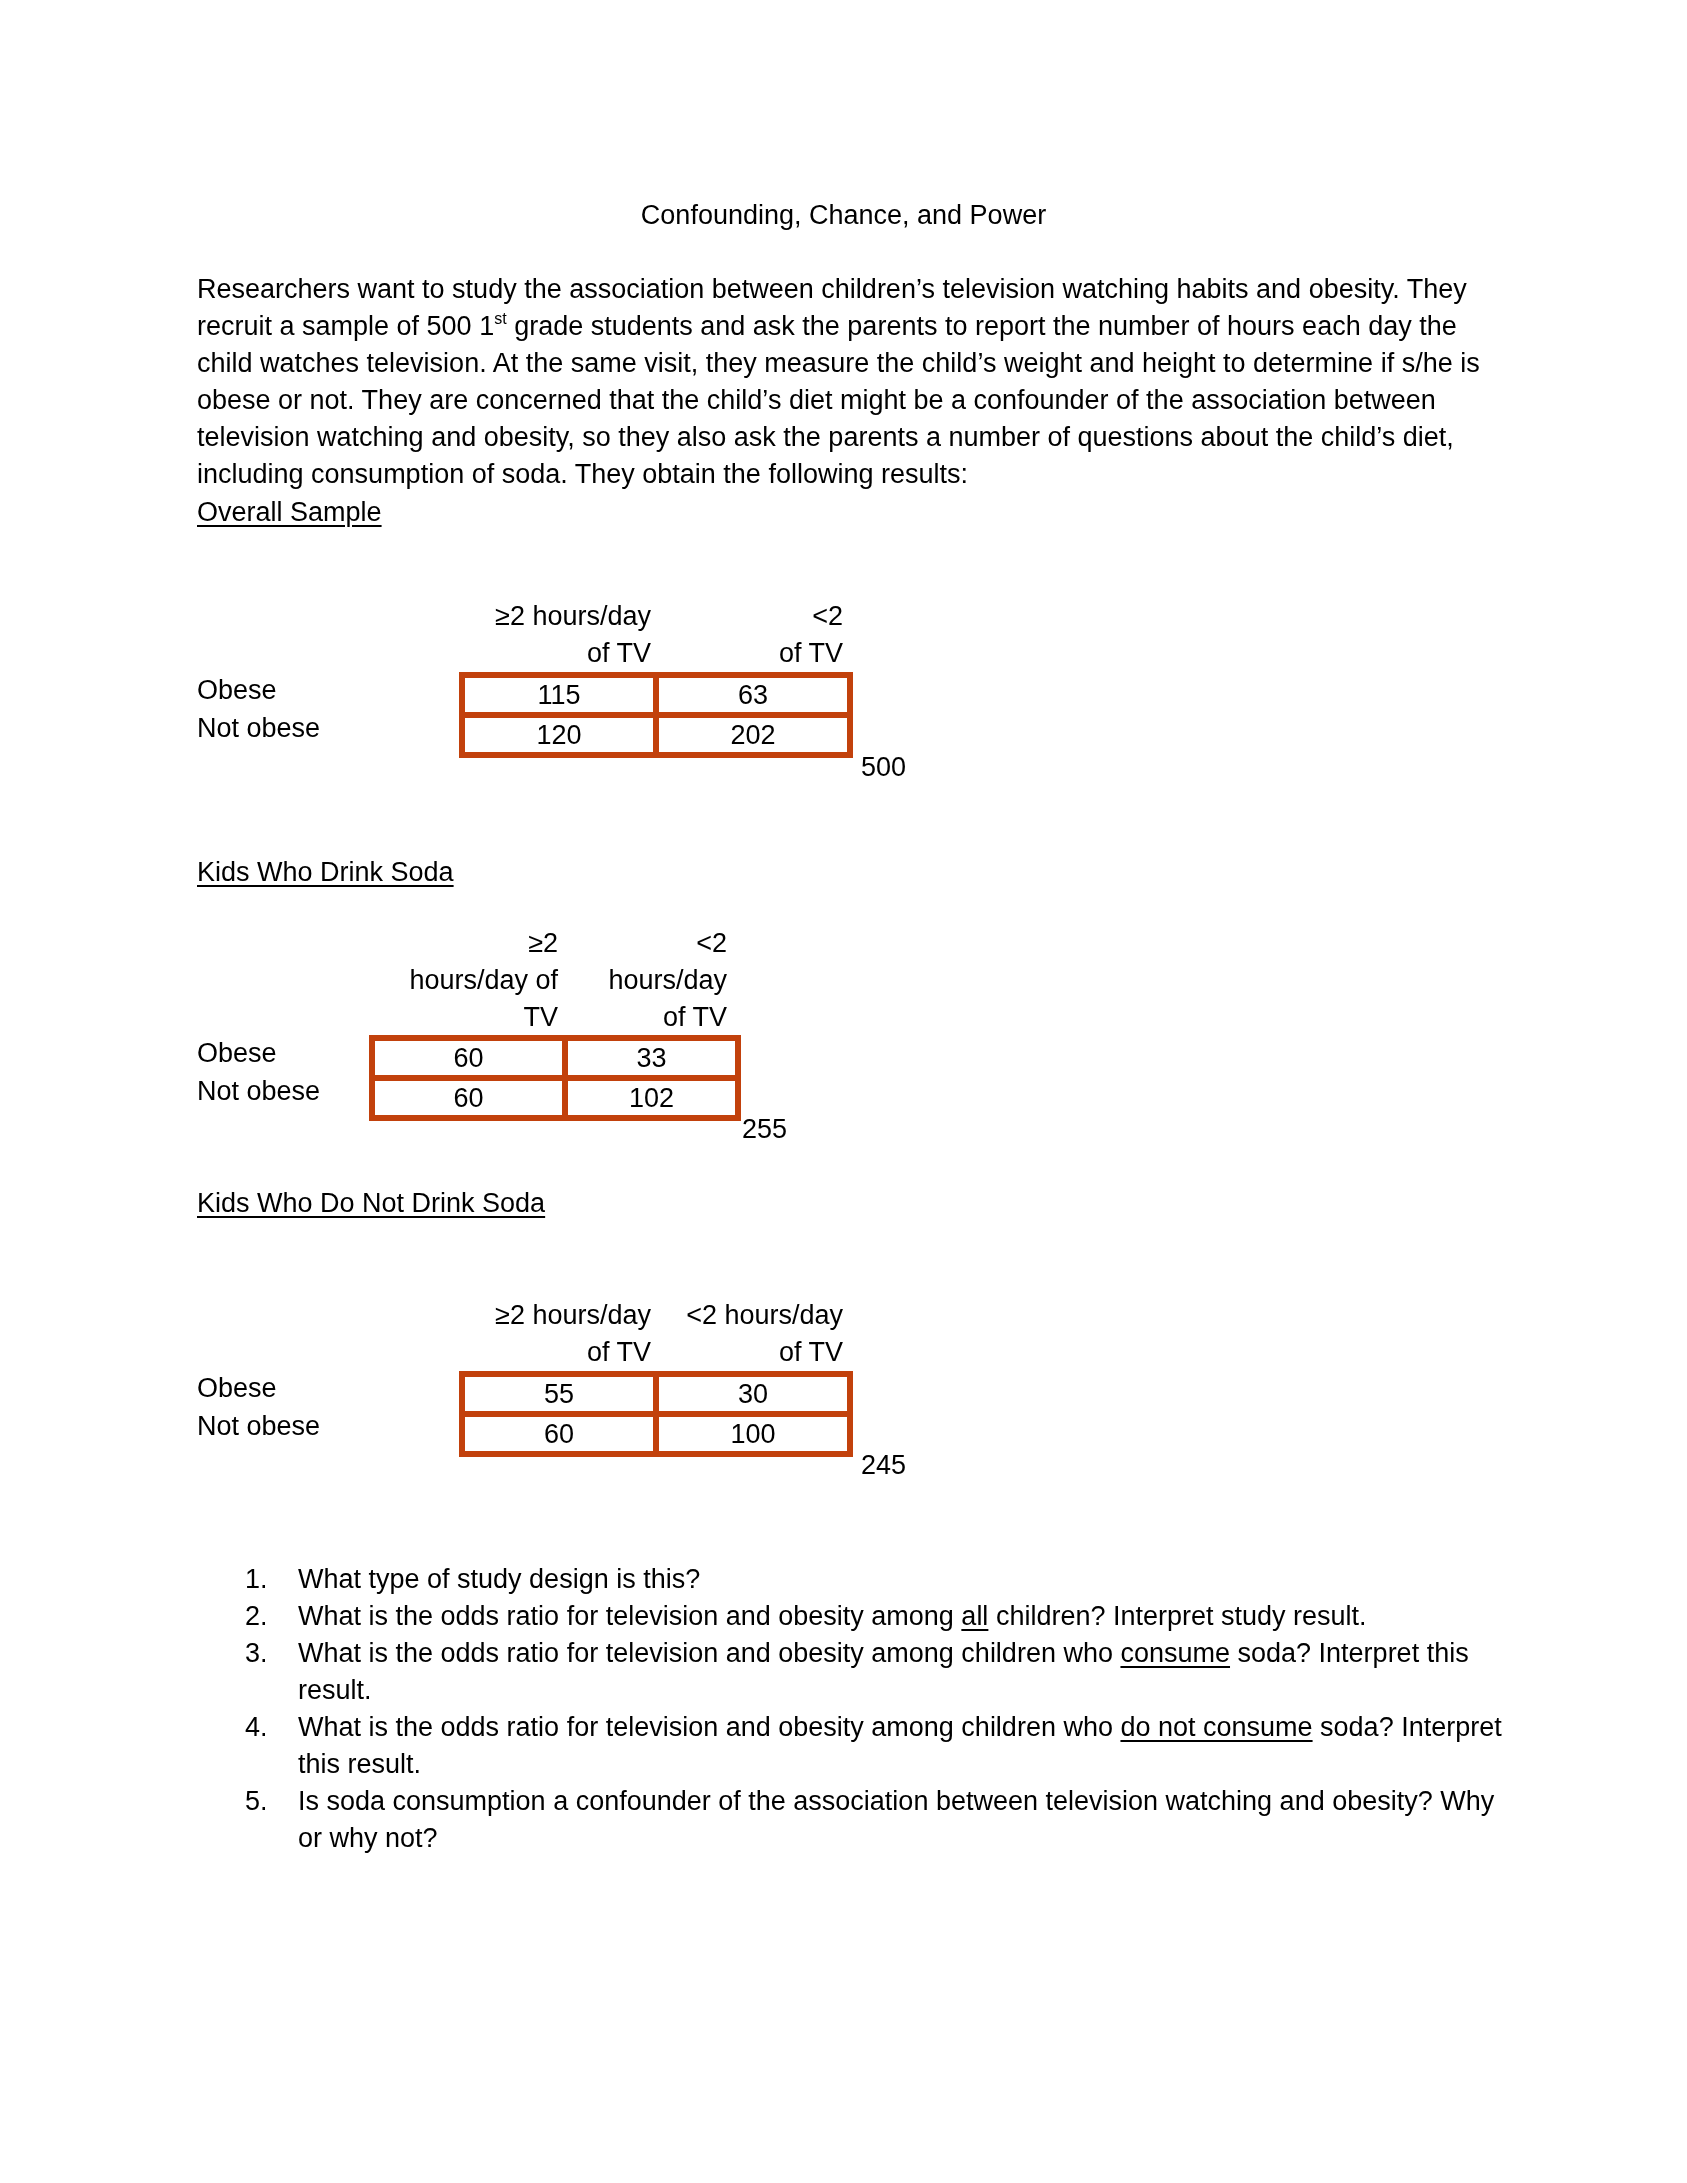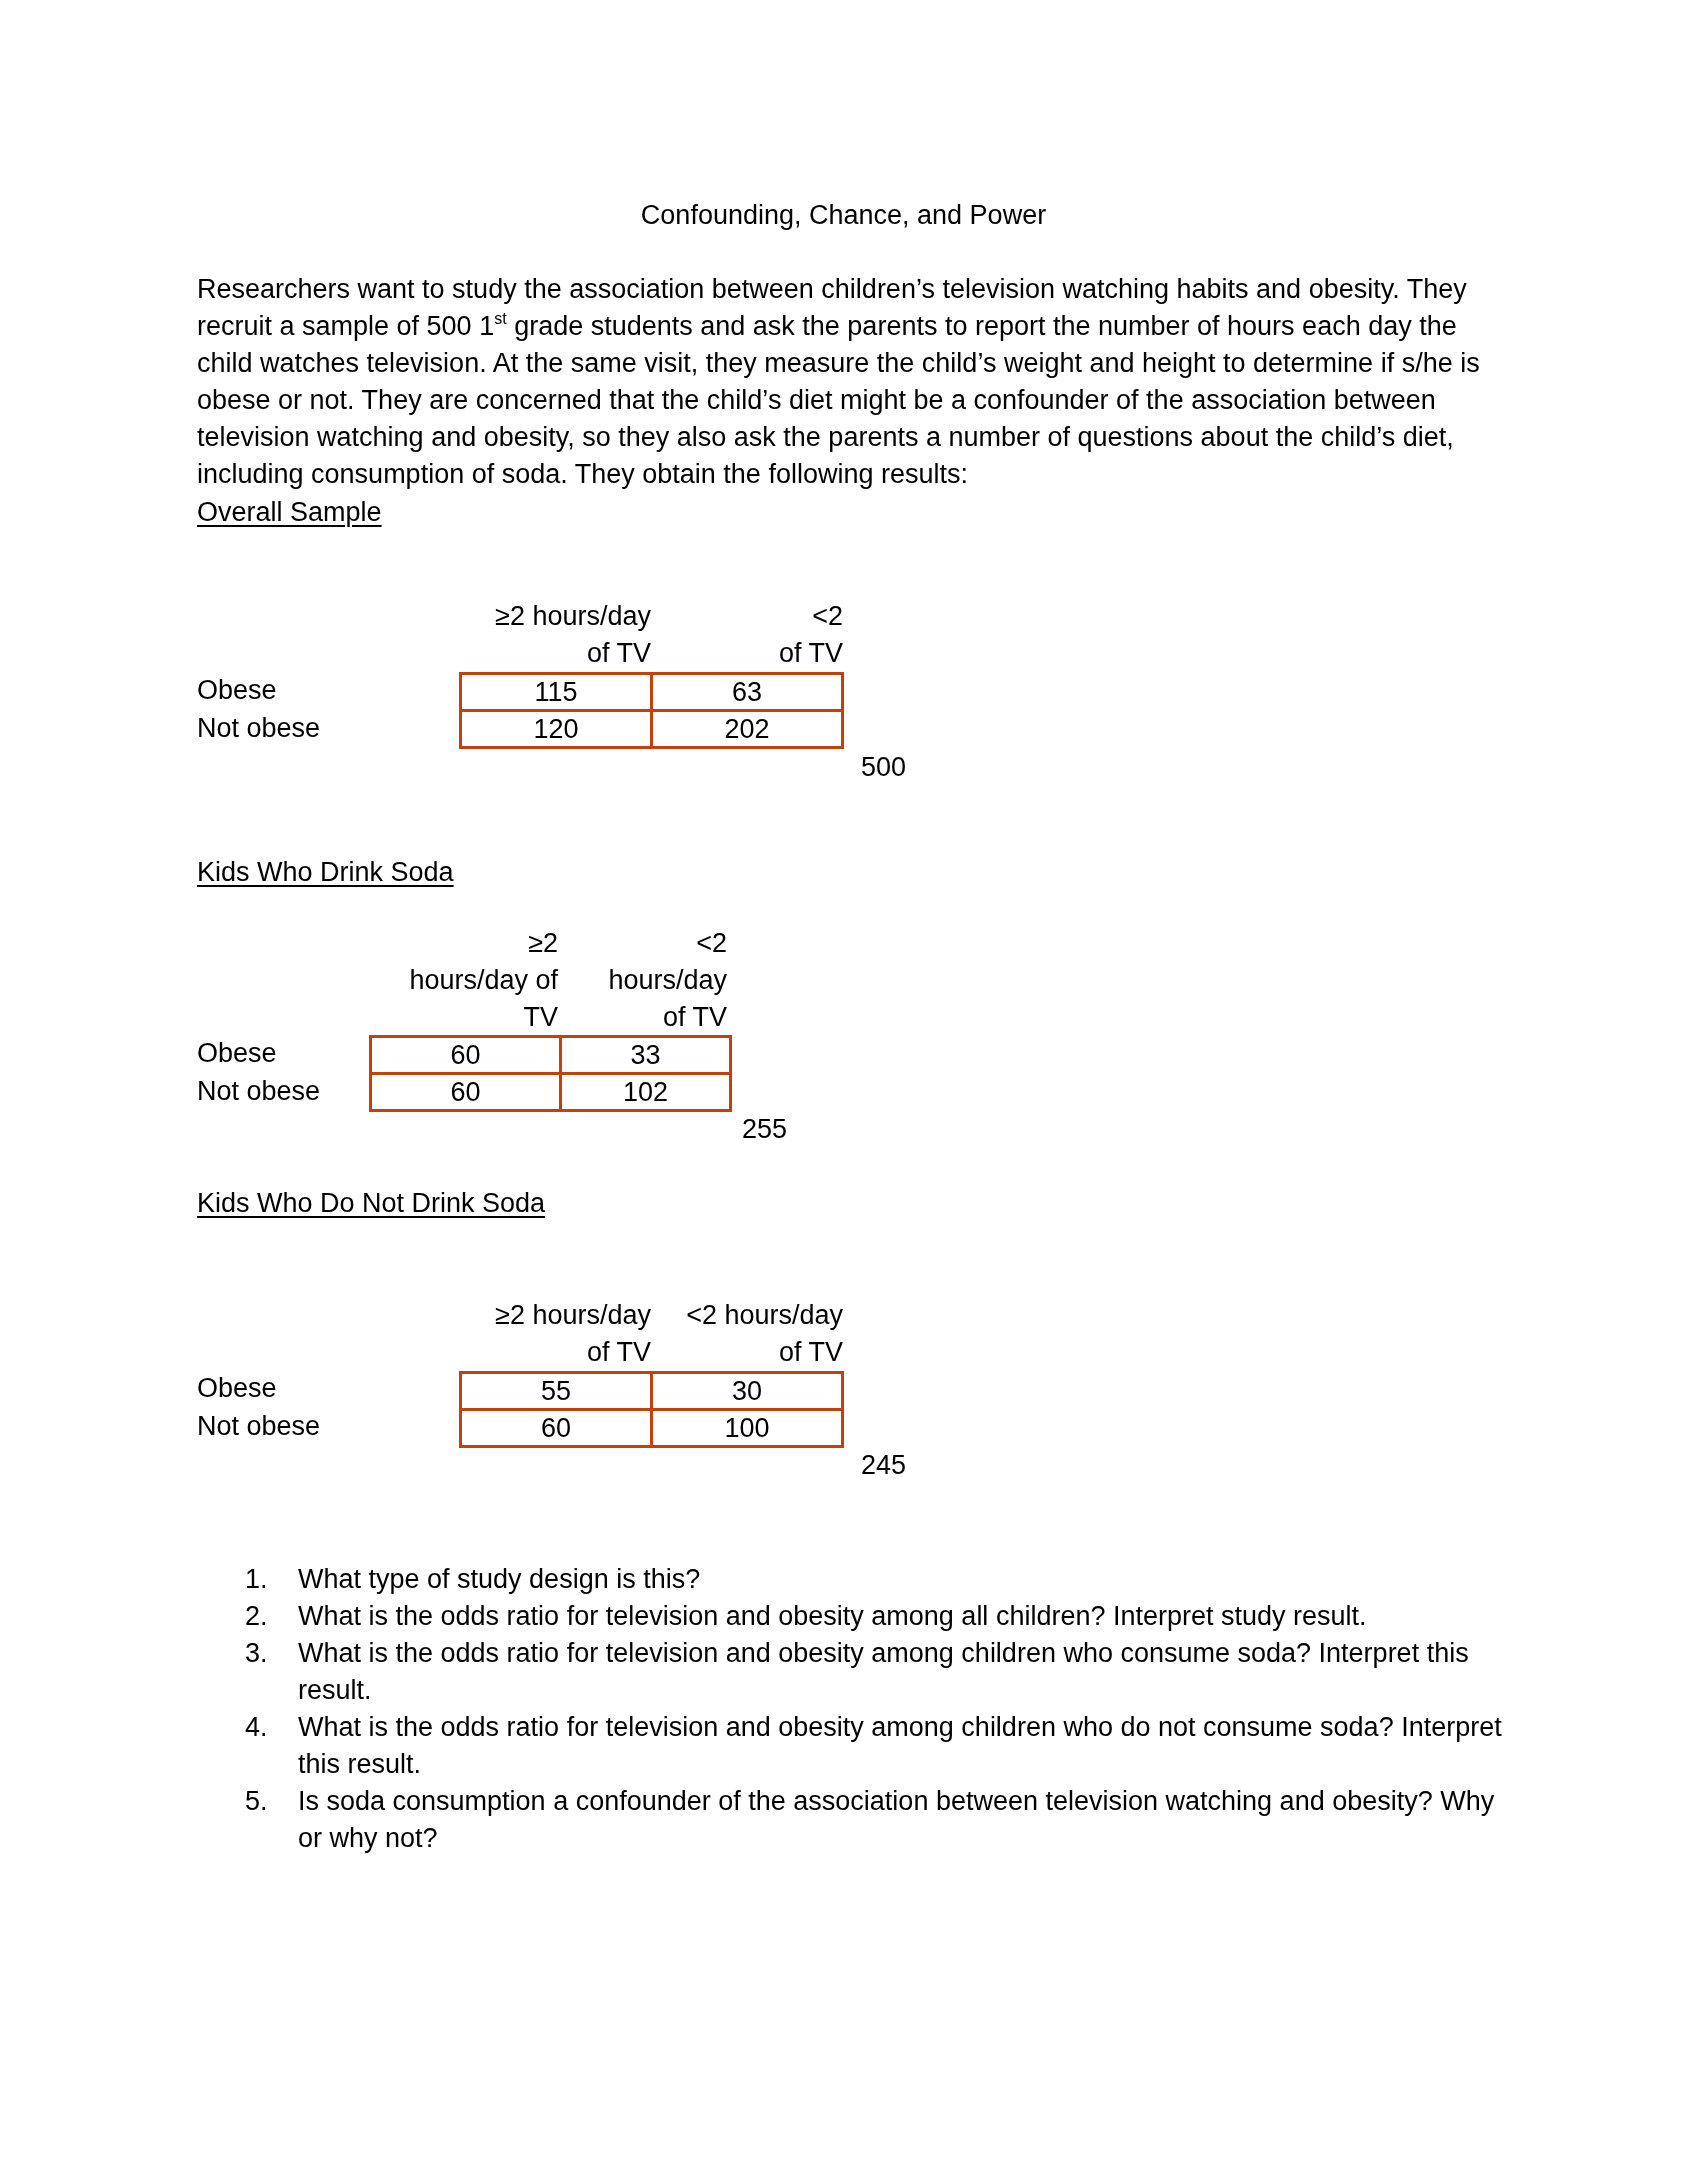--- a/index.html
+++ b/index.html
@@ -10,29 +10,29 @@
   }
   .abs { position: absolute; }
   .title { top: 200px; left: 0; width: 1687px; text-align: center; font-size: 27px; }
   .intro { top: 271px; left: 197px; width: 1297px; line-height: 37px; font-size: 27px; }
   .intro sup { font-size: 16px; line-height: 0; vertical-align: 10.6px; }
   .section-head { left: 197px; font-size: 27px; text-decoration: underline; text-underline-offset: 4px; }
   .row-label { left: 197px; font-size: 27px; }
   .col-head { text-align: right; font-size: 27px; line-height: 37px; }
   table.ct { position: absolute; border-collapse: collapse; }
   table.ct td {
-    border: 3px solid #c2410c; text-align: center; font-size: 27px;
+    border: 6px solid #c2410c; text-align: center; font-size: 27px;
     height: 34px; padding: 0;
   }
   .total { font-size: 27px; }
   .questions { top: 1561px; left: 245px; width: 1277px; font-size: 27px; line-height: 37px; }
   .q { display: flex; }
   .q .num { width: 53px; flex: 0 0 53px; }
   .q .txt { flex: 1; }
-  .u { text-underline-offset: 4px; }
+  .u { text-decoration: underline; text-underline-offset: 4px; }
 </style>
 </head>
 <body>
 
 <div class="abs title">Confounding, Chance, and Power</div>
 
 <div class="abs intro"><span>Researchers want to study the association between children’s television watching habits and obesity. They recruit a sample of 500 1</span><sup>st</sup><span> grade students and ask the parents to report the number of hours each day the child watches television. At the same visit, they measure the child’s weight and height to determine if s/he is obese or not. They are concerned that the child’s diet might be a confounder of the association between television watching and obesity, so they also ask the parents a number of questions about the child’s diet, including consumption of soda. They obtain the following results:</span></div>
 
 <div class="abs section-head" style="top:497px;">Overall Sample</div>
 

